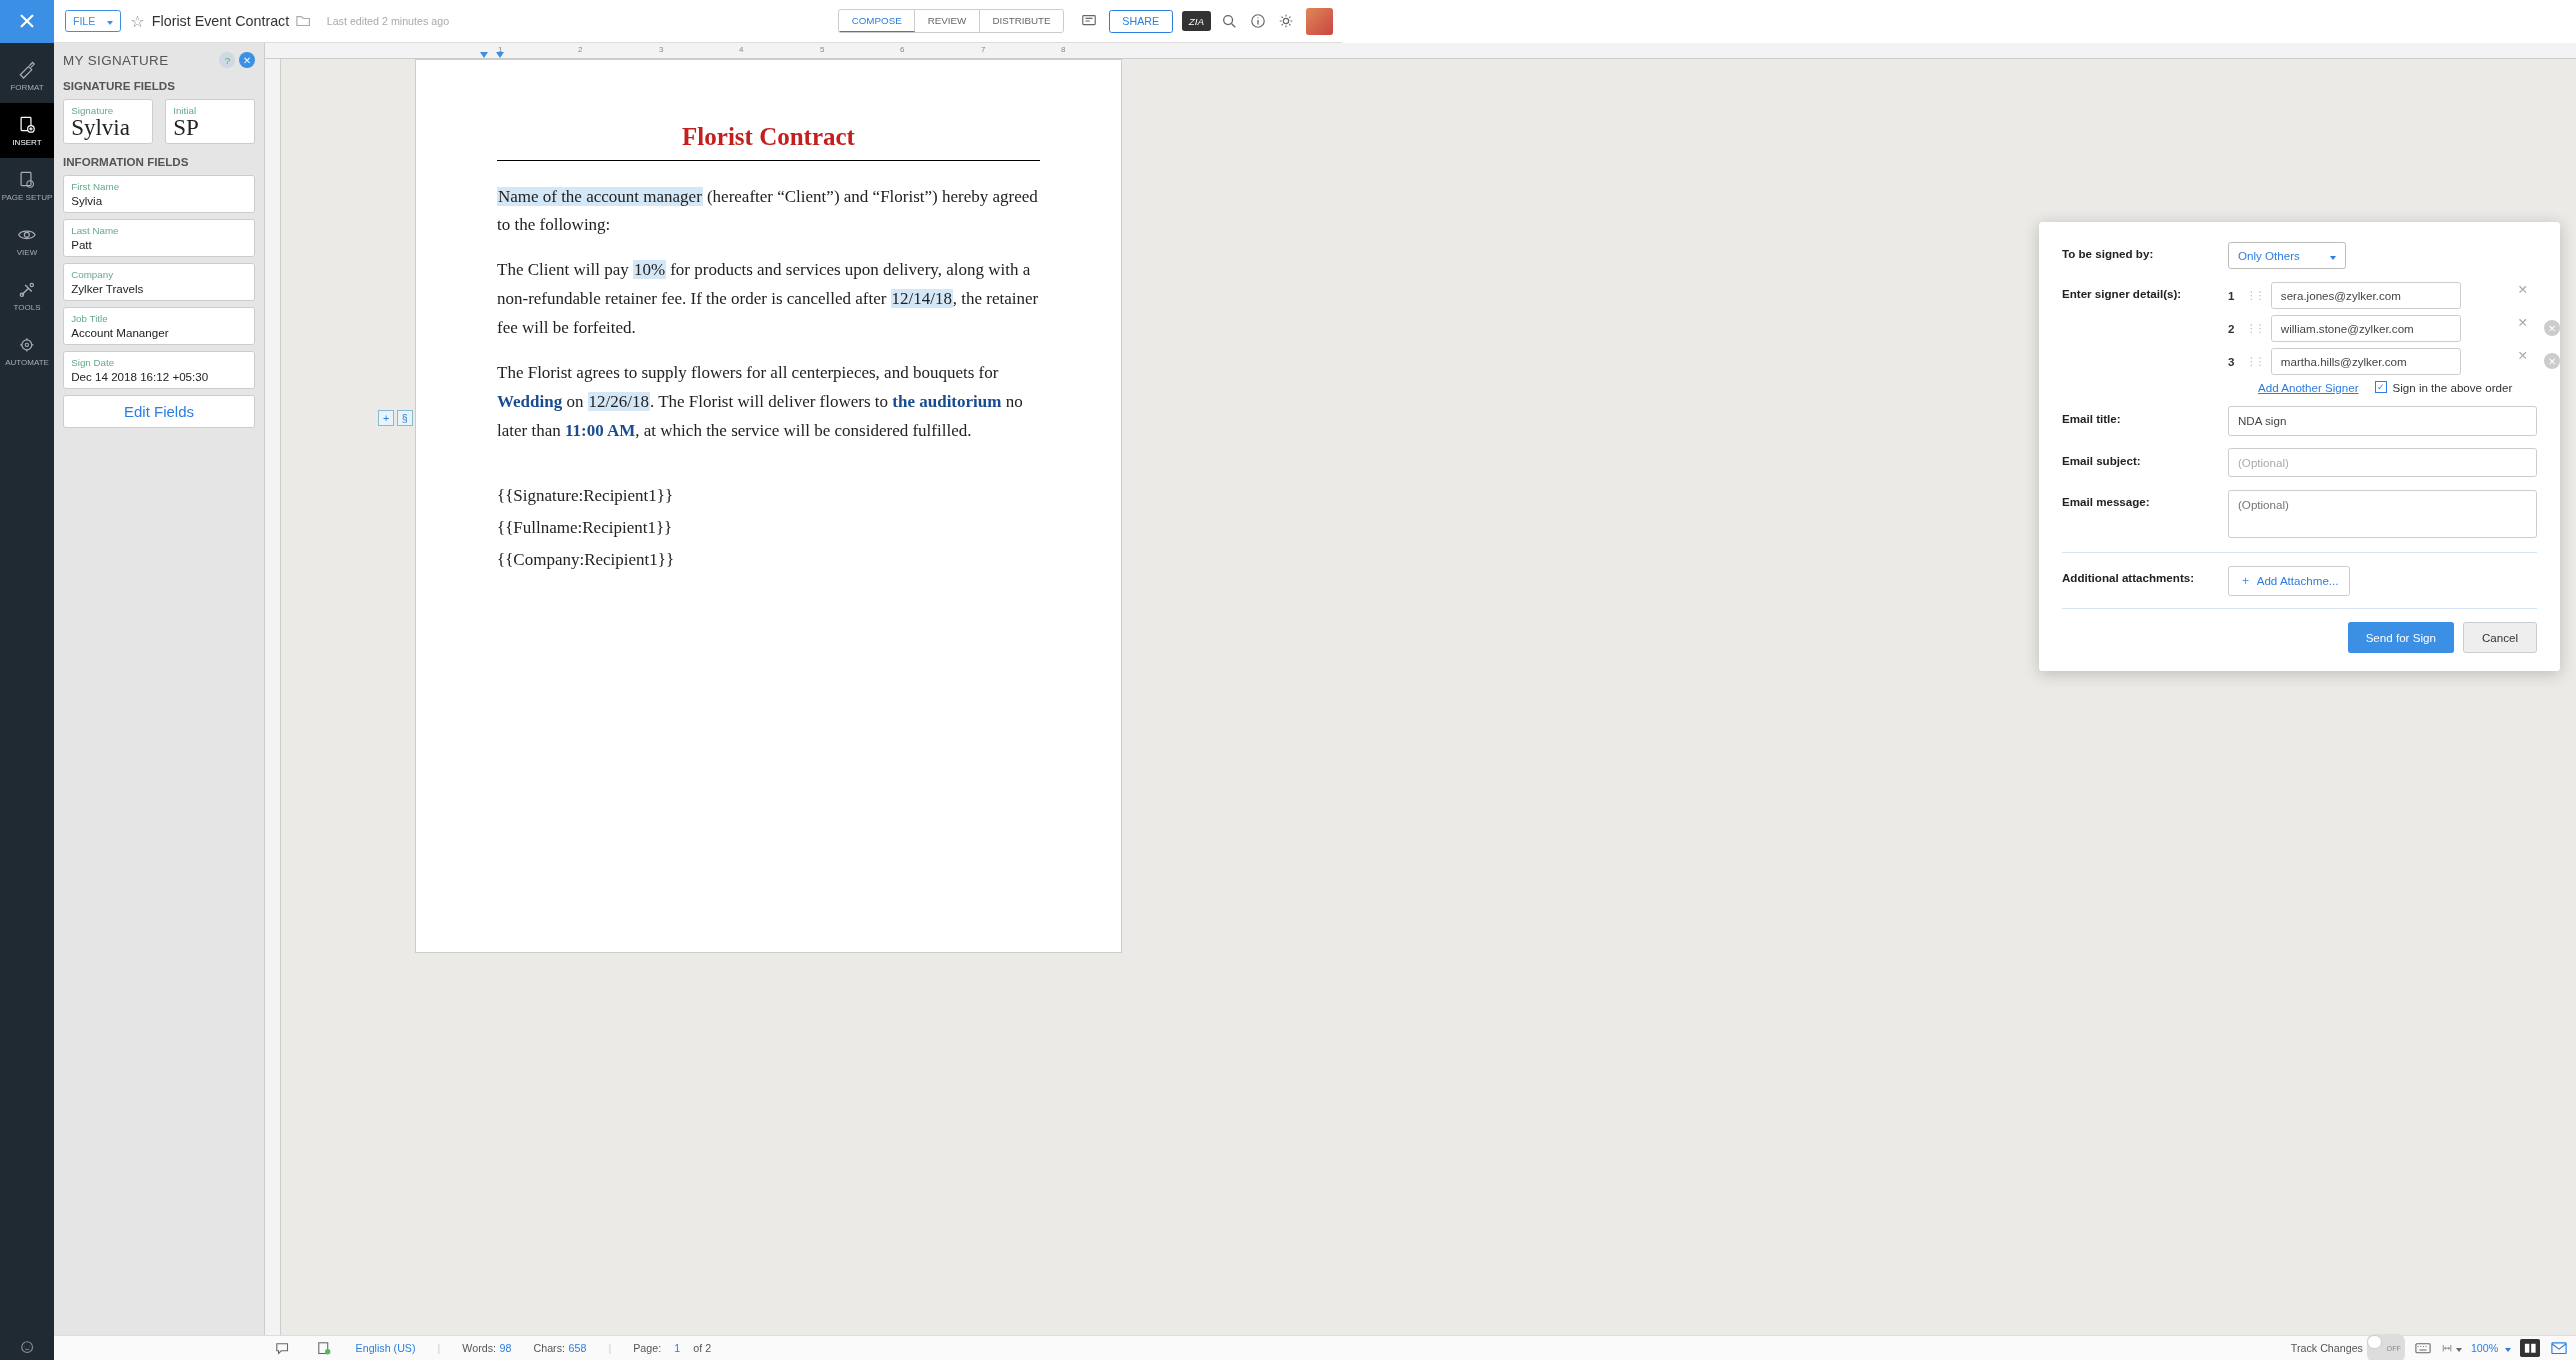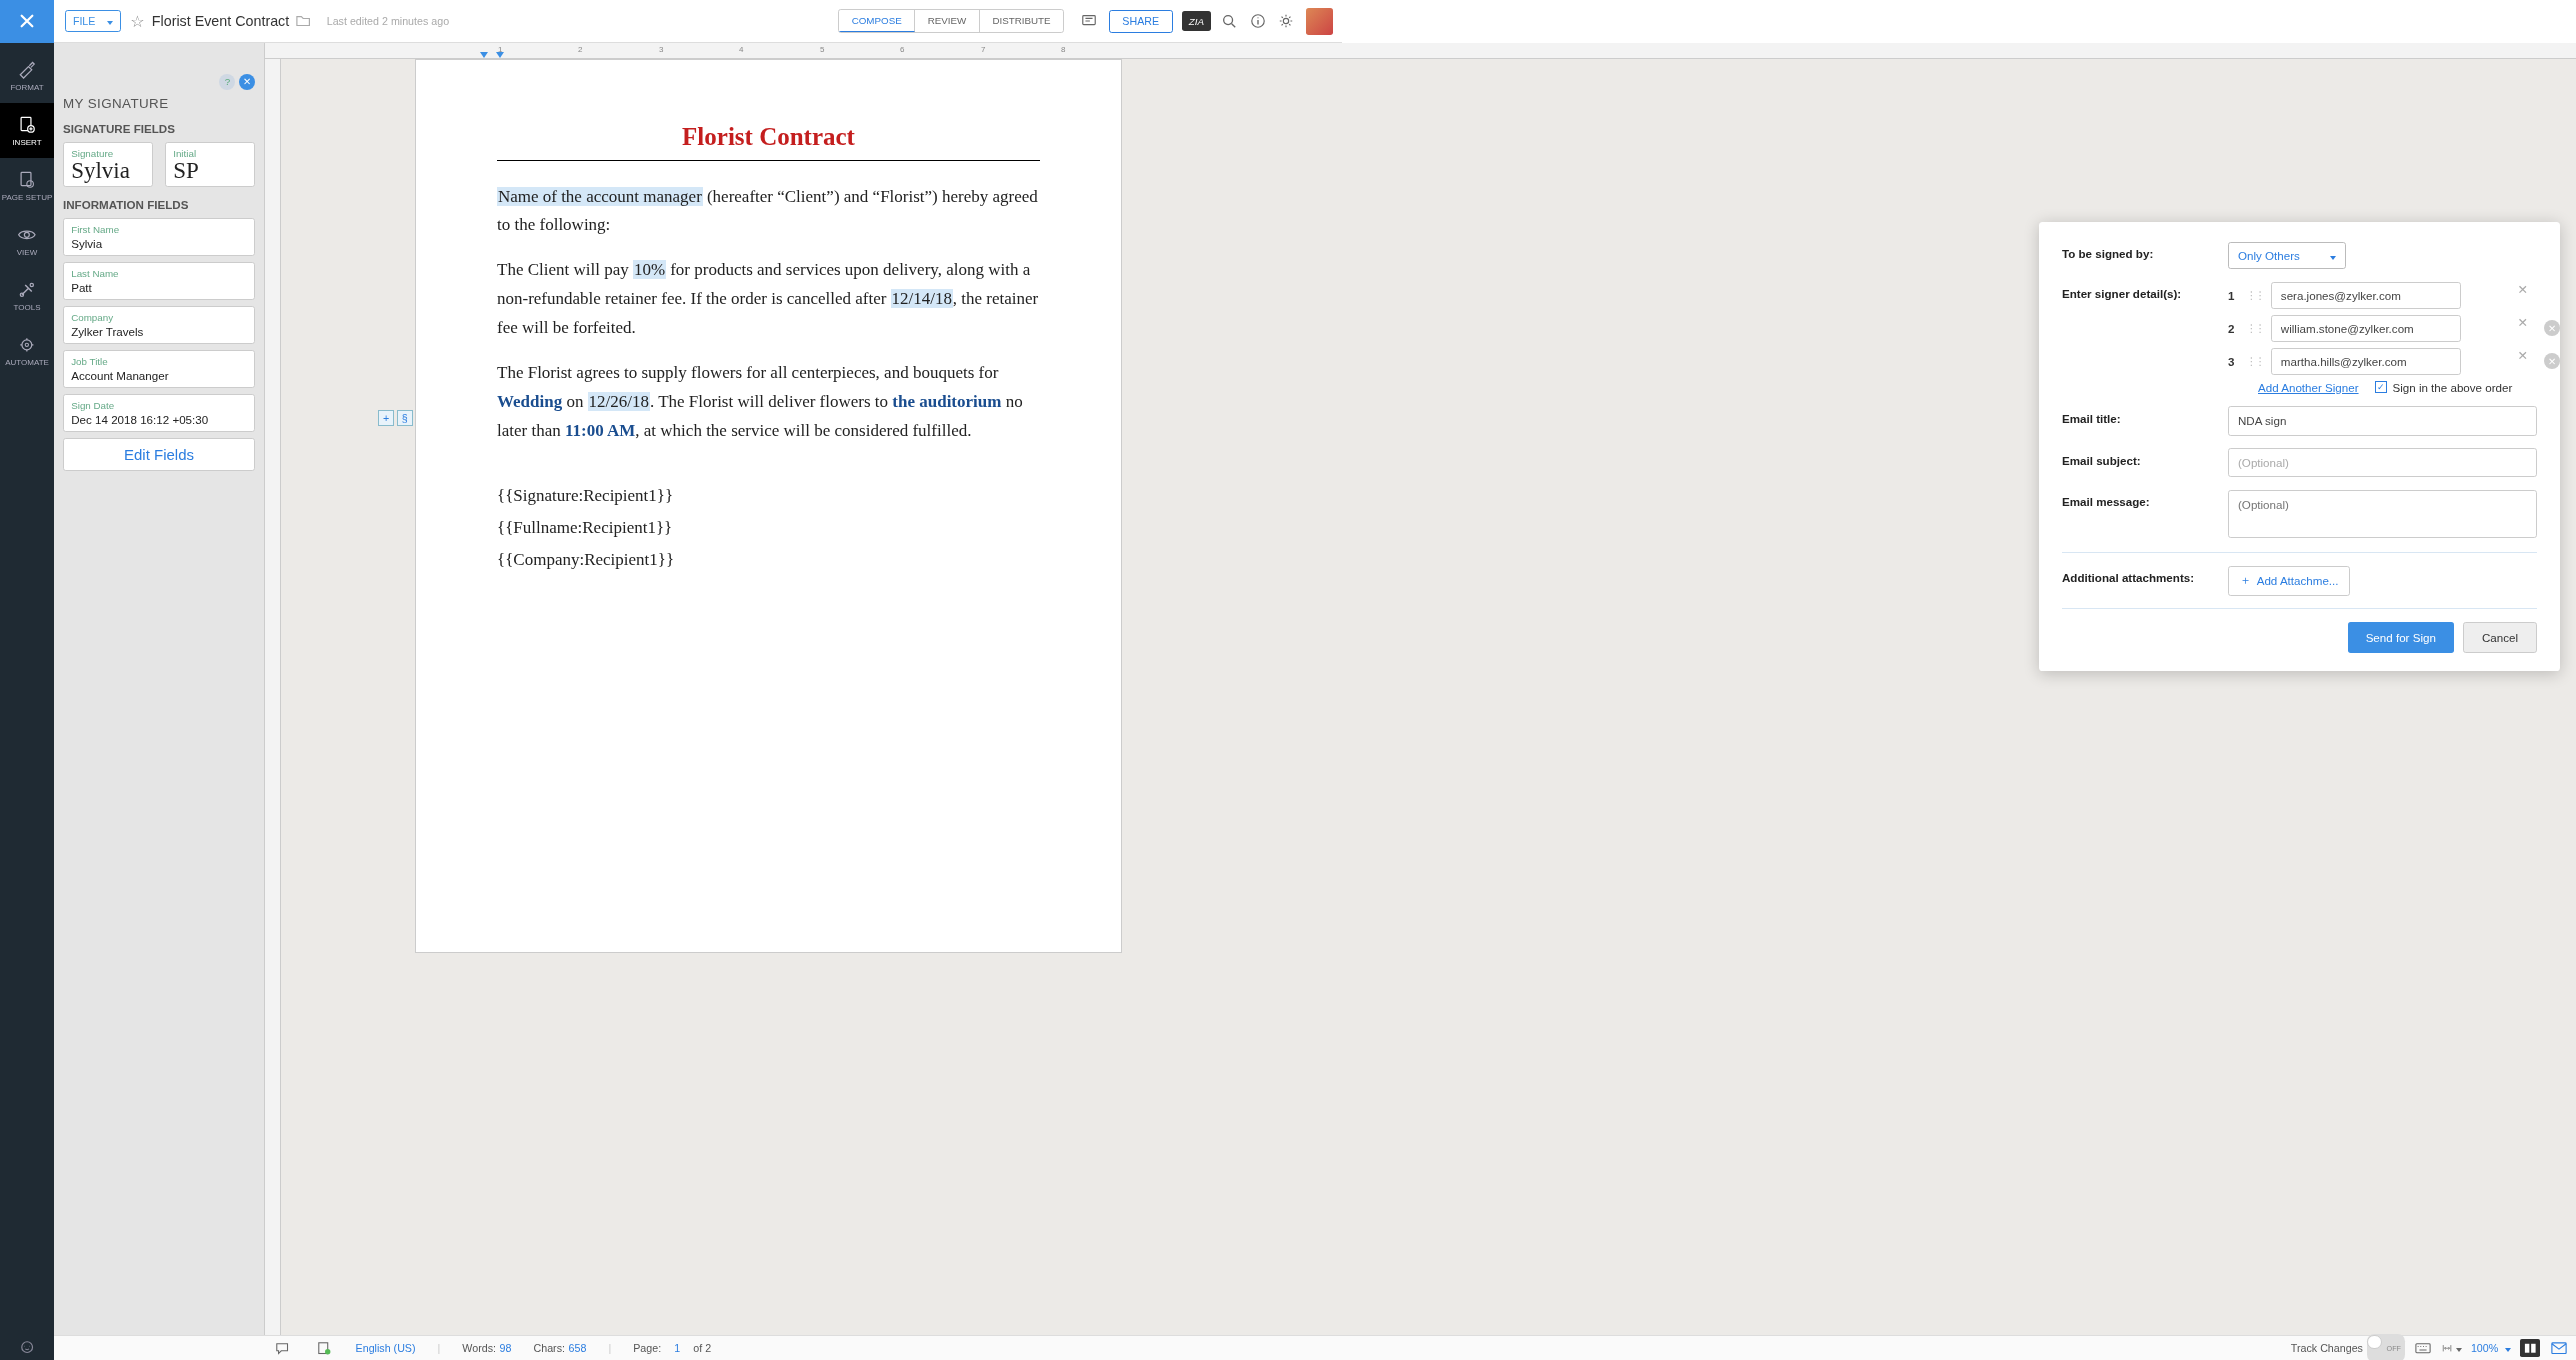--- a/index.html
+++ b/index.html
@@ -25,21 +25,21 @@
 
 
 .left-rail { position: absolute; top: 43px; left: 0; width: 54px; bottom: 25px; background: #1f2a33; display: flex; flex-direction: column; align-items: center; padding-top: 5.4px; }
 .rail-item { width: 54px; height: 55px; display: flex; flex-direction: column; align-items: center; justify-content: center; color: #aab; font-size: 8px; cursor: pointer; gap: 3.6px; }
 .rail-item.active { background: #000; color: #fff; }
 .rail-item svg, .rail-icon { width: 19.7px; height: 19.7px; }
 
 
 .sig-panel { position: absolute; top: 43px; left: 54px; width: 211px; bottom: 25px; background: #e5e5e5; border-right: 0.9px solid #ccc; padding: 9px 9px 9px 9px; overflow: hidden; }
 .sig-panel-head { display: flex; align-items: center; justify-content: space-between; margin-bottom: 7.2px; }
-.sig-panel-title { font-size: 13.4px; color: #555; letter-spacing: 0.4px; margin-top: 44px; }
+.sig-panel-title { font-size: 13.4px; color: #555; letter-spacing: 0.4px; }
 .sig-panel-icons { display: flex; gap: 3.6px; }
 .round-icon { width: 16px; height: 16px; border-radius: 50%; background: #cfd8e3; color: #5a7; font-size: 9.8px; display: flex; align-items: center; justify-content: center; cursor: pointer; }
 .round-icon.close { background: #3B8FE4; color: #fff; }
 .section-label { font-size: 11.6px; font-weight: 600; color: #555; margin: 10.7px 0 7.2px; }
 .sig-field-row { display: flex; gap: 12px; }
 .sig-card { flex: 1; background: #fff; border: 0.9px solid #ccc; border-radius: 2.7px; padding: 5.4px 7.2px 3.6px; cursor: pointer; }
 .sig-card-label { font-size: 9.8px; color: #6a8; }
 .sig-card-script { font-family: "Brush Script MT", cursive; font-size: 23px; color: #222; line-height: 1; }
 .info-card { background: #fff; border: 0.9px solid #ccc; border-radius: 2.7px; padding: 5.4px 7.2px; margin-bottom: 5.4px; cursor: pointer; }
 .info-card-label { font-size: 9.8px; color: #6a8; margin-bottom: 1.8px; }

